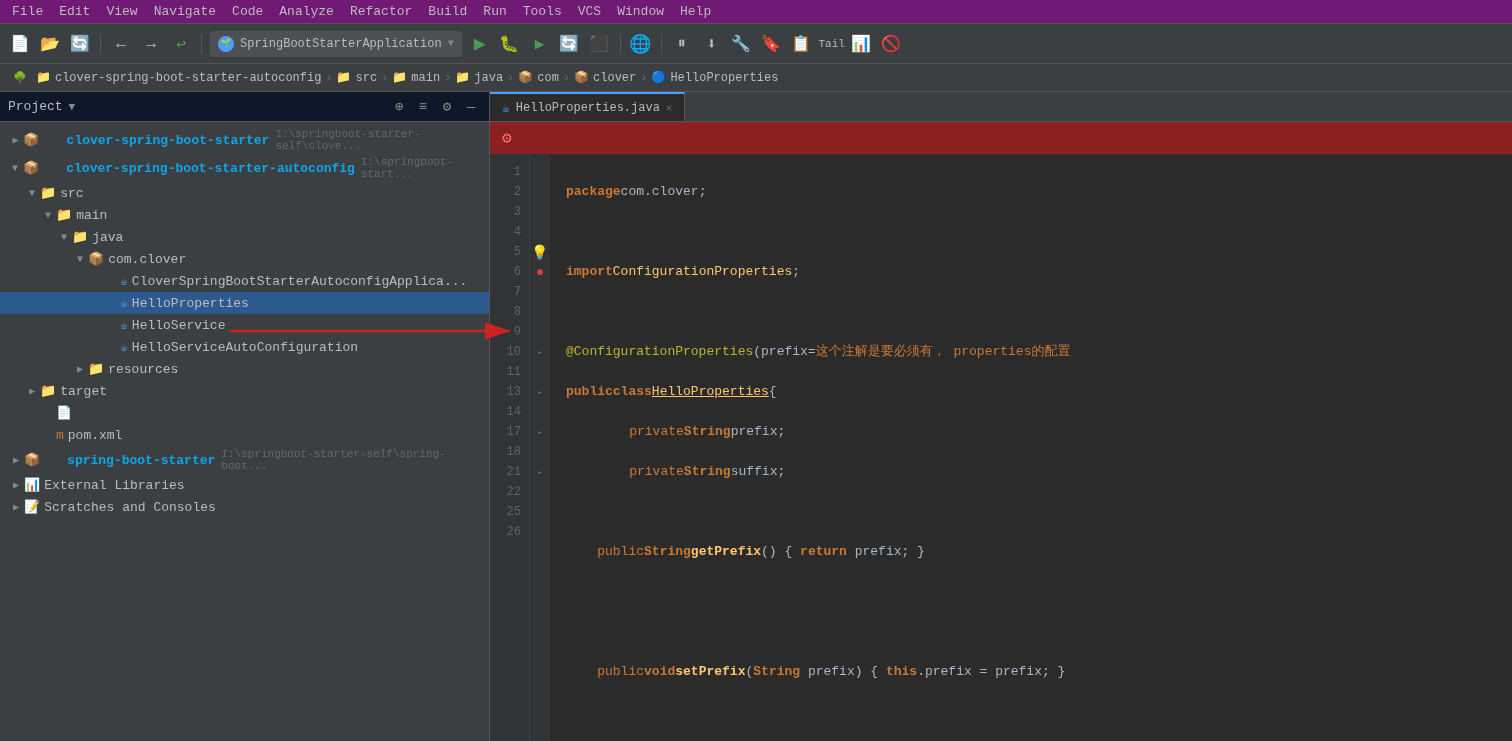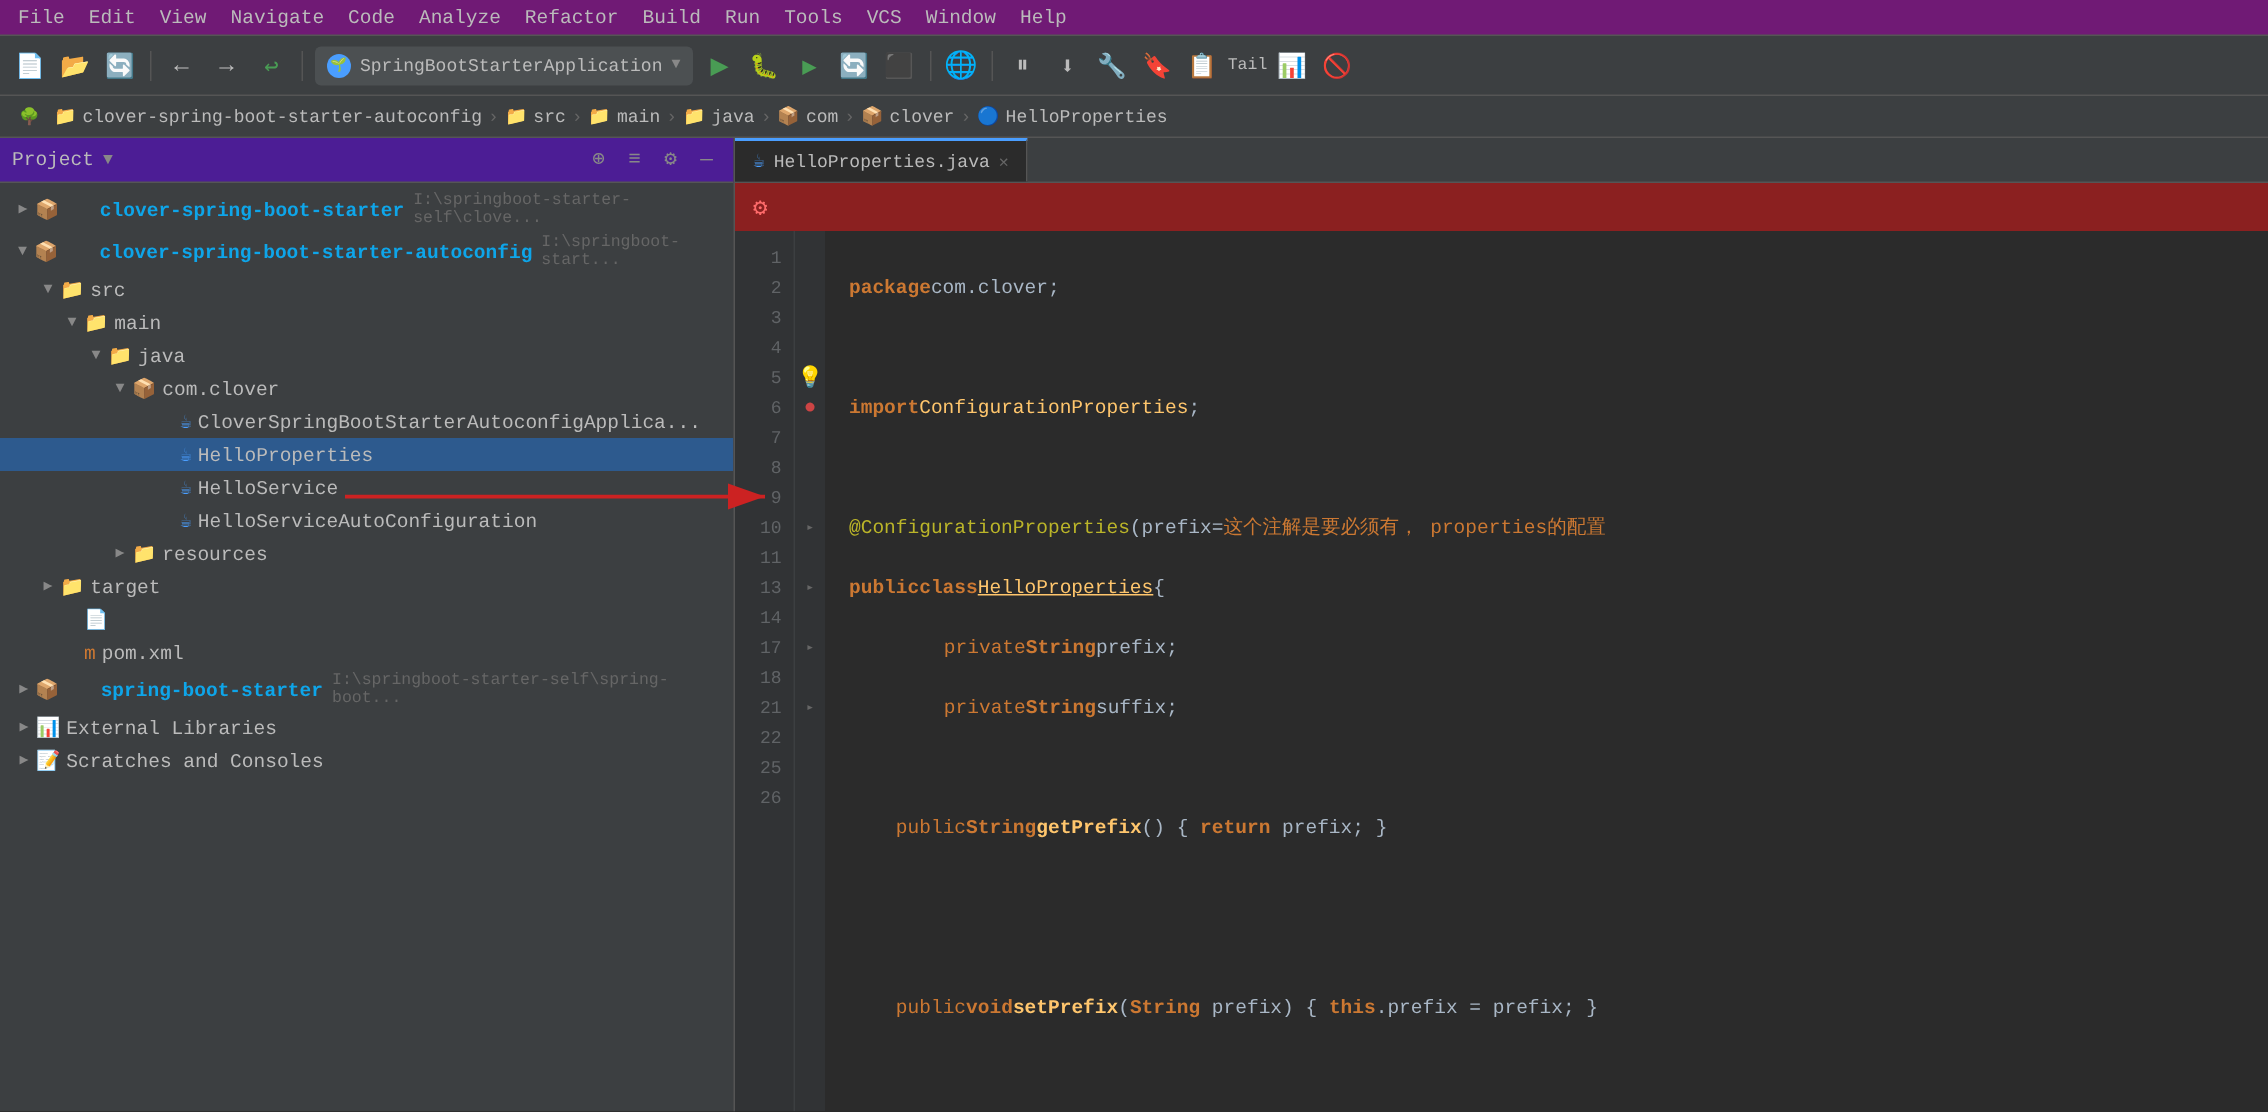--- a/index.html
+++ b/index.html
@@ -109,21 +109,21 @@
       border-right: 1px solid #555;
       display: flex;
       flex-direction: column;
       overflow: hidden;
     }
     .sidebar-header {
       display: flex;
       align-items: center;
       justify-content: space-between;
       padding: 4px 8px;
-      background: #4c1d95;
+      background: #0f172a;
       border-bottom: 1px solid #555;
       height: 30px;
     }
     .sidebar-title {
       color: #bbbbbb;
       font-size: 13px;
       display: flex; align-items: center; gap: 6px;
     }
     .sidebar-actions {
       display: flex; gap: 4px;

